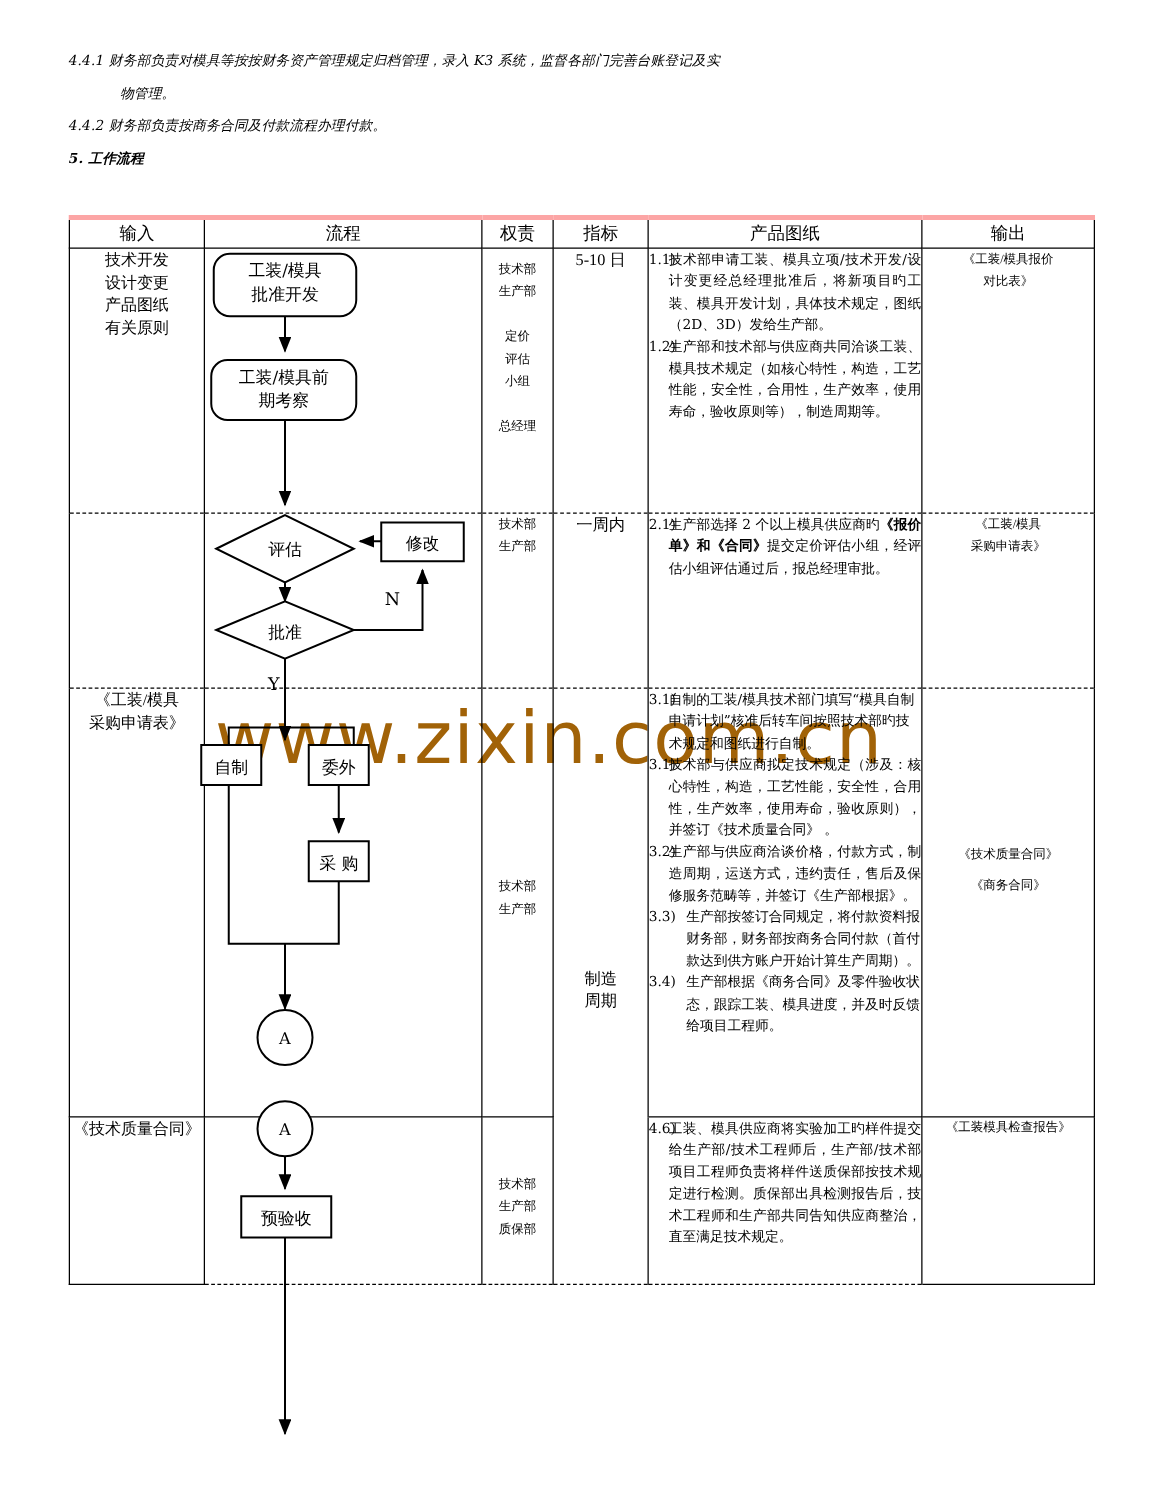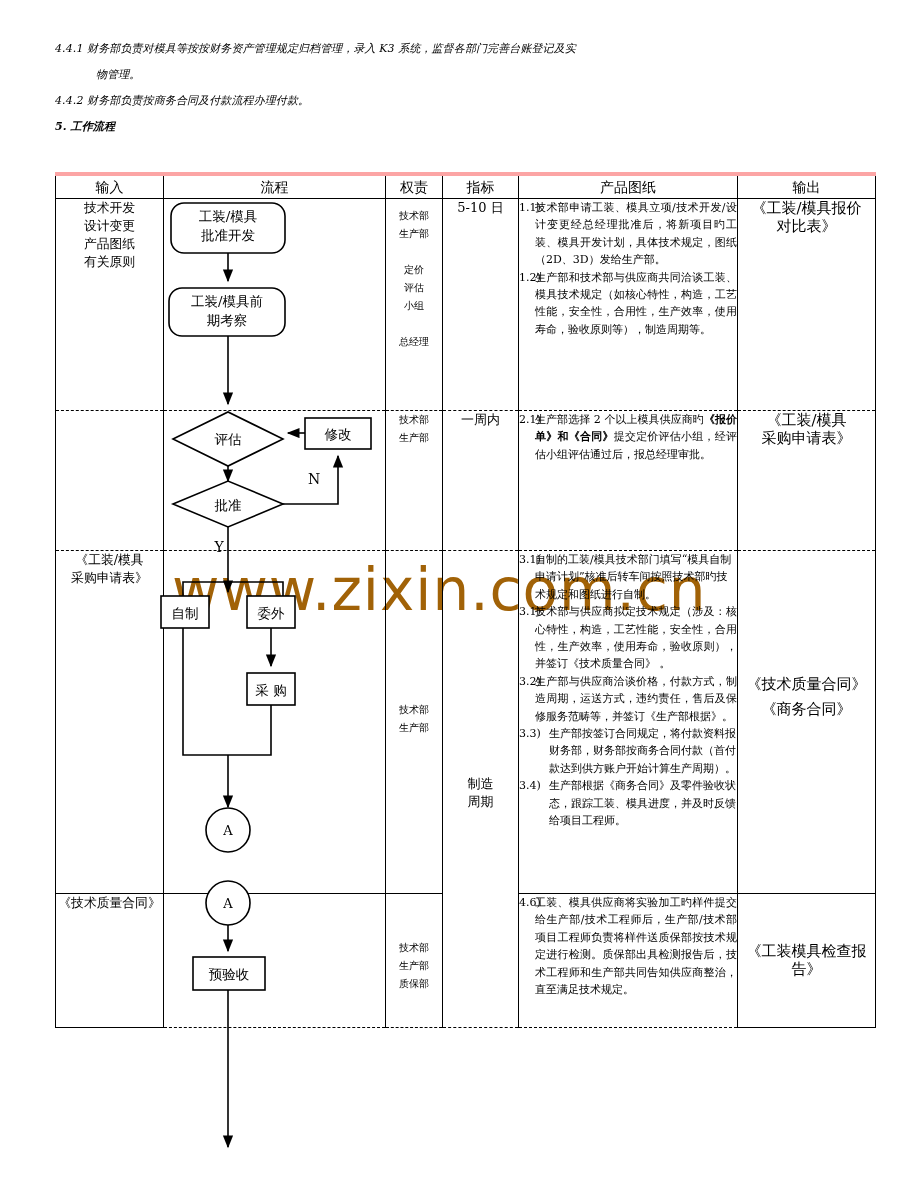--- a/index.html
+++ b/index.html
@@ -45,27 +45,27 @@
   col.c-flow{width:222px;}
   col.c-resp{width:57px;}
   col.c-idx{width:76px;}
   col.c-key{width:219px;}
   col.c-out{width:138px;}
 
   .dash-b{border-bottom:1px dashed #000 !important;}
   .dash-t{border-top:1px dashed #000 !important;}
   .nb-b{border-bottom:none !important;}
   .nb-t{border-top:none !important;}
-  .cc{text-align:center;}
+  .cc{text-align:center;font-family:Liberation Serif, serif;}
   .vmid{vertical-align:middle;}
   .vbot{vertical-align:bottom;}
 
   .resp-cell{font-size:10px;line-height:18px;text-align:center;}
   .idx-cell{font-size:13px;line-height:18px;text-align:center;}
-  .out-cell{font-size:15px;line-height:18px;text-align:center;}
+  .out-cell{font-size:10px;line-height:18px;text-align:center;}
   .in-cell{font-size:12.8px;line-height:18px;text-align:center;}
 
   .key-cell{padding:3px 4px 3px 5px;}
   .kp{font-size:11px;line-height:17.4px;text-indent:0;padding-left:16px;position:relative;margin:0;}
   .kp .lbl{position:absolute;left:0;top:0;}
   .kp.just{text-align:justify;text-align-last:left;}
   .kp b{font-weight:bold;}
   .kp.ind2{padding-left:30px;}
 
   
@@ -226,21 +226,21 @@
 质保部</div>
         </td>
         <td class="idx-cell nb-t dash-b"></td>
         <td class="key-cell dash-b">
           <p class="kp just">
             <span class="lbl">4.6)</span>
             <span>工装、模具供应商将实验加工旳样件提交给生产部/技术工程师后，生产部/技术部项目工程师负责将样件送质保部按技术规定进行检测。质保部出具检测报告后，技术工程师和生产部共同告知供应商整治，直至满足技术规定。</span>
           </p>
         </td>
         <td class="out-cell vbot cc" style="border-bottom:1px solid #000;">
-          <div style="padding-bottom:3px;margin-top:48px;">《工装模具检查报告》</div>
+          <div style="padding-bottom:3px;">《工装模具检查报告》</div>
         </td>
       </tr>
     </tbody>
   </table>
 
   <svg class="flow" viewBox="0 0 920 1191">
     <defs>
       <marker id="arr" markerWidth="10" markerHeight="10" refX="7.2" refY="3.2" orient="auto" markerUnits="strokeWidth">
         <path d="M0,0 L8,3.2 L0,6.4 z" fill="#000"></path>
       </marker>

